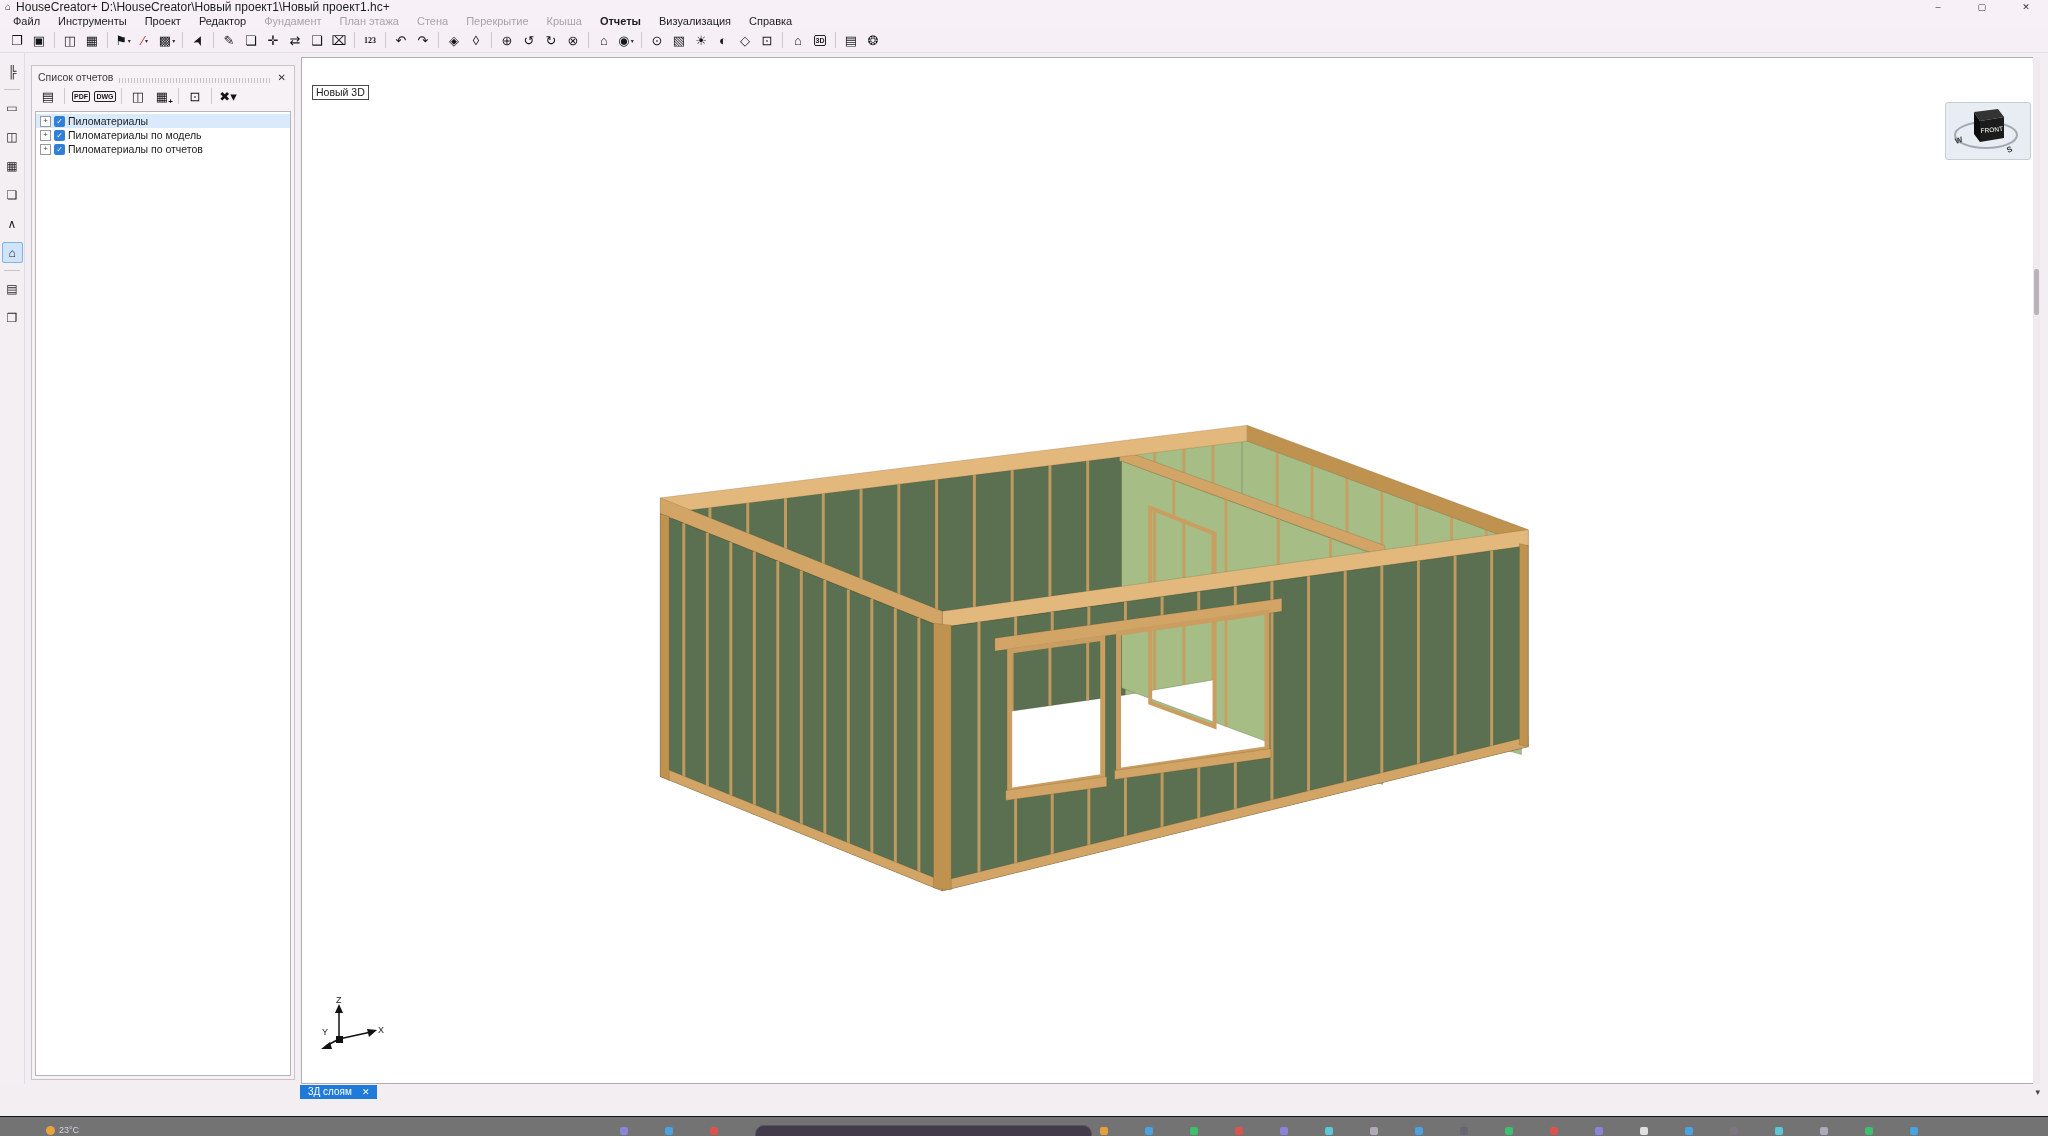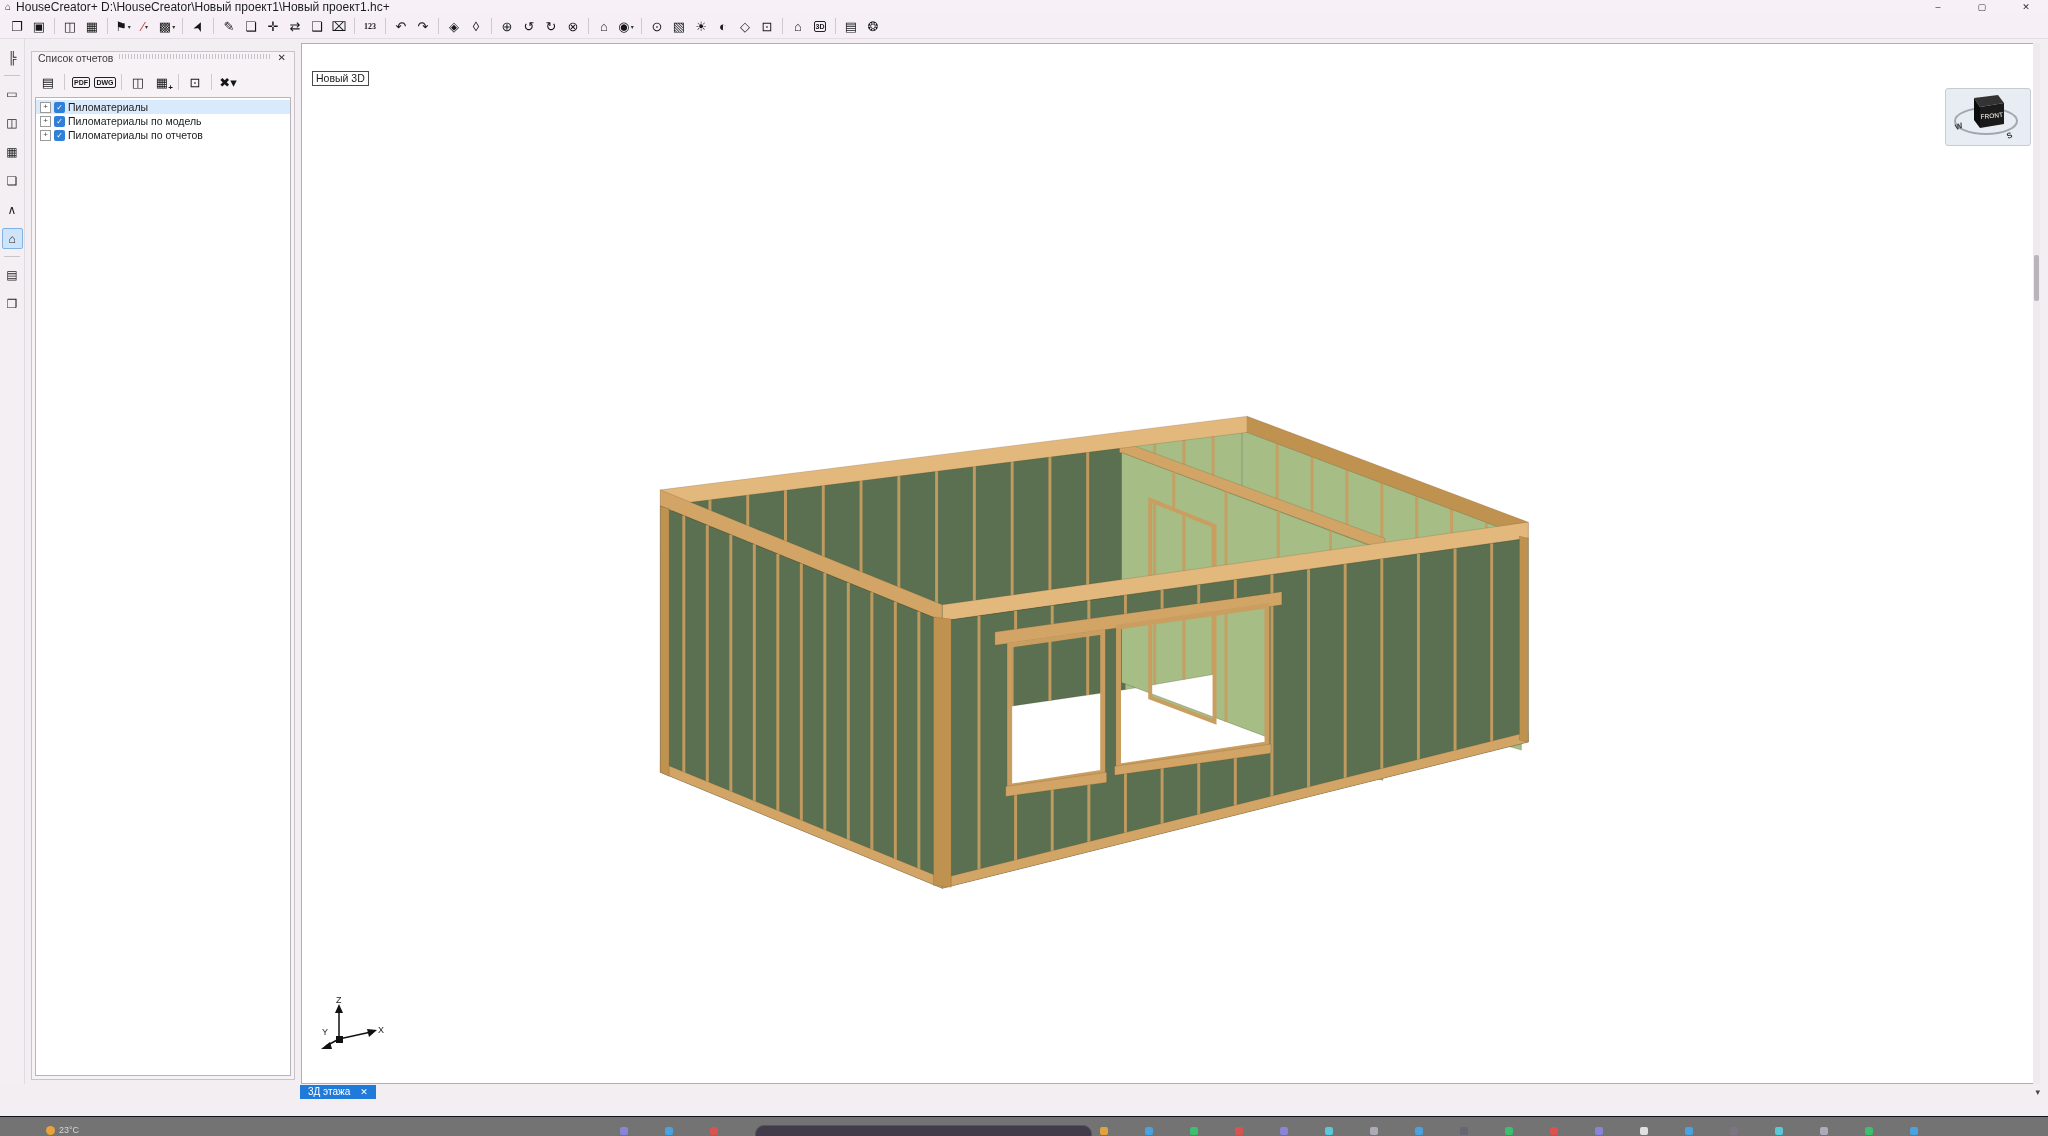--- a/index.html
+++ b/index.html
@@ -26,21 +26,21 @@
   .badgeglyph{font-size:7px;font-weight:bold;border:1px solid #222;border-radius:2px;padding:0 1px;line-height:9px;}
   .plusmark{position:absolute;right:0;bottom:1px;font-size:8px;font-weight:bold;color:#111;}
   
   .main{flex:1 1 auto;display:flex;position:relative;min-height:0;background:#f2eef2;}
   .dock{width:24px;background:#f3eff3;border-right:1px solid #e2dce2;display:flex;flex-direction:column;align-items:center;padding-top:4px;flex:0 0 auto;}
   .dbtn{width:19px;height:19px;display:flex;align-items:center;justify-content:center;font-size:12px;color:#1d1d1d;margin:4px 0;border:1px solid transparent;border-radius:2px;}
   .dbtn.active{background:#cfe4f8;border-color:#7fb2e5;}
   .ddiv{width:16px;height:1px;background:#c9c4c9;margin:3px 0;}
   
   .panel{width:262px;background:#f6f2f6;border:1px solid #c9c4c9;margin:12px 0 4px 6px;display:flex;flex-direction:column;flex:0 0 auto;}
-  .phead{height:17px;display:flex;align-items:flex-start;padding:0 6px;gap:6px;}
+  .phead{height:17px;display:flex;align-items:flex-end;padding:0 6px;gap:6px;}
   .ptitle{font-size:10.5px;color:#3c3c3c;white-space:nowrap;}
   .pdots{flex:1;height:5px;background:repeating-linear-gradient(90deg,#c6c1c6 0 1px,transparent 1px 3px);margin-top:2px;}
   .pclose{font-size:10px;color:#333;padding:0 2px;}
   .ptools{height:26px;display:flex;align-items:center;padding:0 4px;}
   .ptbtn{height:22px;min-width:22px;display:flex;align-items:center;justify-content:center;font-size:13px;color:#141414;margin:0 1px;position:relative;}
   .plist{flex:1;background:#ffffff;border:1px solid #b9b4b9;margin:2px 3px 3px 3px;padding-top:2px;overflow:hidden;}
   .trow{display:flex;align-items:center;height:14px;padding-left:4px;gap:3px;}
   .trow.sel{background:#d9eafc;}
   .texp{width:9px;height:9px;border:1px solid #9a9a9a;background:#fff;font-size:8px;line-height:7px;text-align:center;color:#444;flex:0 0 auto;}
   .tchk{width:11px;height:11px;background:#2f80d6;border-radius:2px;color:#fff;font-size:8px;line-height:11px;text-align:center;flex:0 0 auto;}
@@ -77,20 +77,34 @@
   <div class="titlebar">
     <span class="appicon">⌂</span>
     <span class="title">HouseCreator+  D:\HouseCreator\Новый проект1\Новый проект1.hc+</span>
     <div class="wincontrols" id="wincontrols">
         <div class="winbtn">–</div>
         <div class="winbtn">▢</div>
         <div class="winbtn">✕</div>
       </div>
   </div>
 
+  <div class="menubar" id="menubar">
+      <div class="mi">Файл</div>
+      <div class="mi">Инструменты</div>
+      <div class="mi">Проект</div>
+      <div class="mi">Редактор</div>
+      <div class="mi dis">Фундамент</div>
+      <div class="mi dis">План этажа</div>
+      <div class="mi dis">Стена</div>
+      <div class="mi dis">Перекрытие</div>
+      <div class="mi dis">Крыша</div>
+      <div class="mi act">Отчеты</div>
+      <div class="mi">Визуализация</div>
+      <div class="mi">Справка</div>
+    </div>
 
   <div class="toolbar" id="toolbar">
       <div class="tbtn">
         <span class="">❐</span>
       </div>
       <div class="tbtn">
         <span class="">▣</span>
       </div>
       <div class="tsep"></div>
       <div class="tbtn">
@@ -450,21 +464,21 @@
           </svg>
       </div>
       <div class="vscroll">
         <div class="vthumb"></div>
       </div>
     </div>
   </div>
 
   <div class="tabbar">
     <div class="tab">
-      <span class="tlab">3Д этажа</span>
+      <span class="tlab">3Д слоям</span>
       <span class="tclose">✕</span>
     </div>
     <span class="taboverflow">▾</span>
   </div>
 
   <div class="statusstrip"></div>
 
   <div class="taskbar" id="taskbar">
     <div class="tb-weather">
       <span class="tb-sun"></span>

